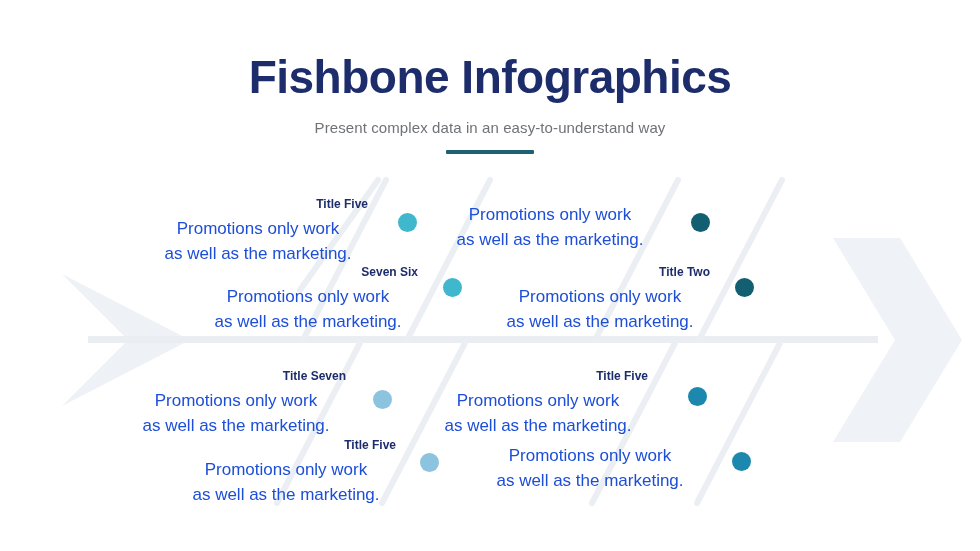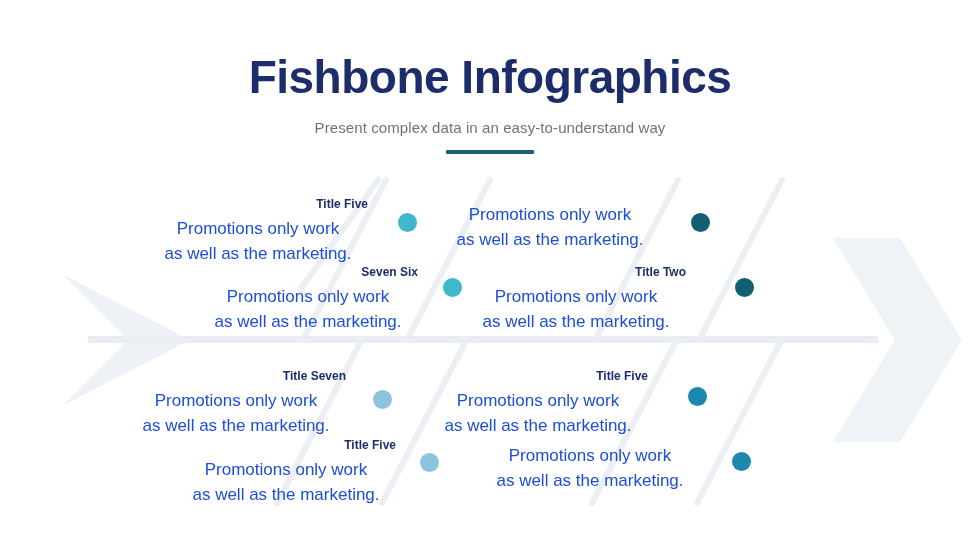--- a/index.html
+++ b/index.html
@@ -131,21 +131,21 @@
       <div class="divider"></div>
     </div>
   </div>
 
   <div class="branch" style="left:440px; top:197px;">
     <p class="branch-desc">Promotions only work
 as well as the marketing.</p>
   </div>
   <div class="node-dot" style="left:691px; top:213px; background:#135f72;"></div>
 
-  <div class="branch" style="left:466px; top:265px;">
+  <div class="branch" style="left:490px; top:265px;">
     <p class="branch-title">Title Two</p>
     <p class="branch-desc">Promotions only work
 as well as the marketing.</p>
   </div>
   <div class="node-dot" style="left:735px; top:278px; background:#135f72;"></div>
 
   <div class="branch" style="left:428px; top:369px;">
     <p class="branch-title">Title Five</p>
     <p class="branch-desc">Promotions only work
 as well as the marketing.</p>

